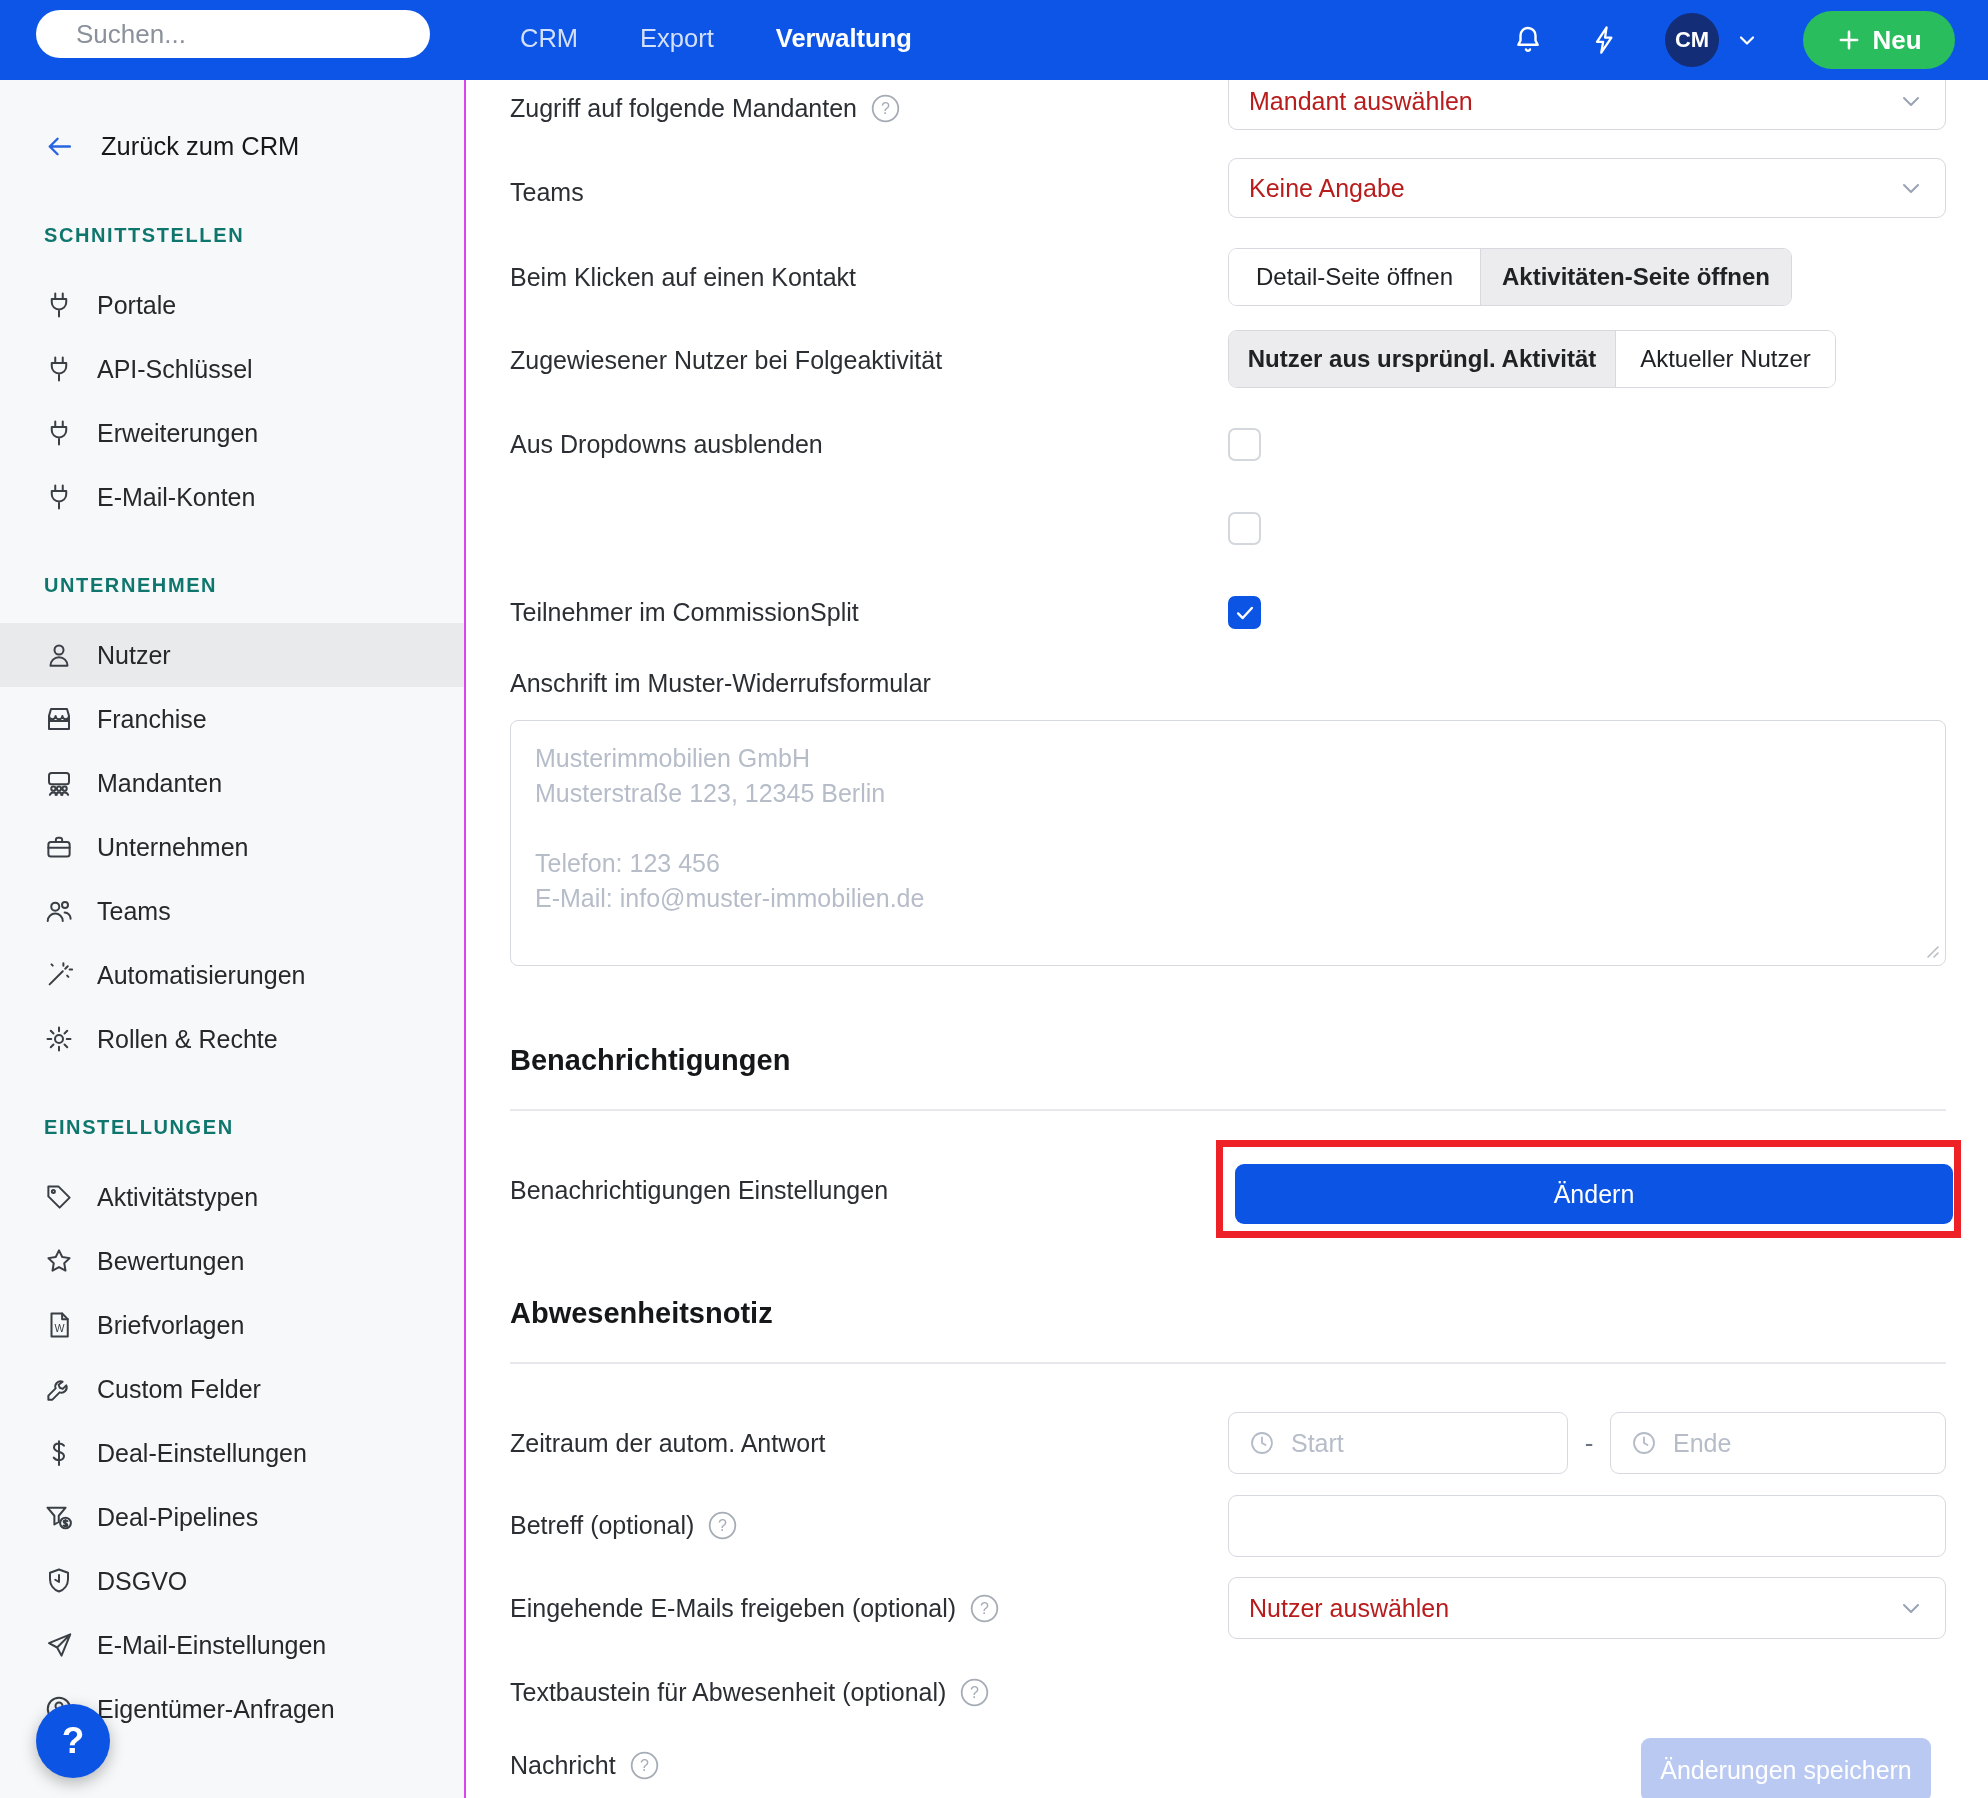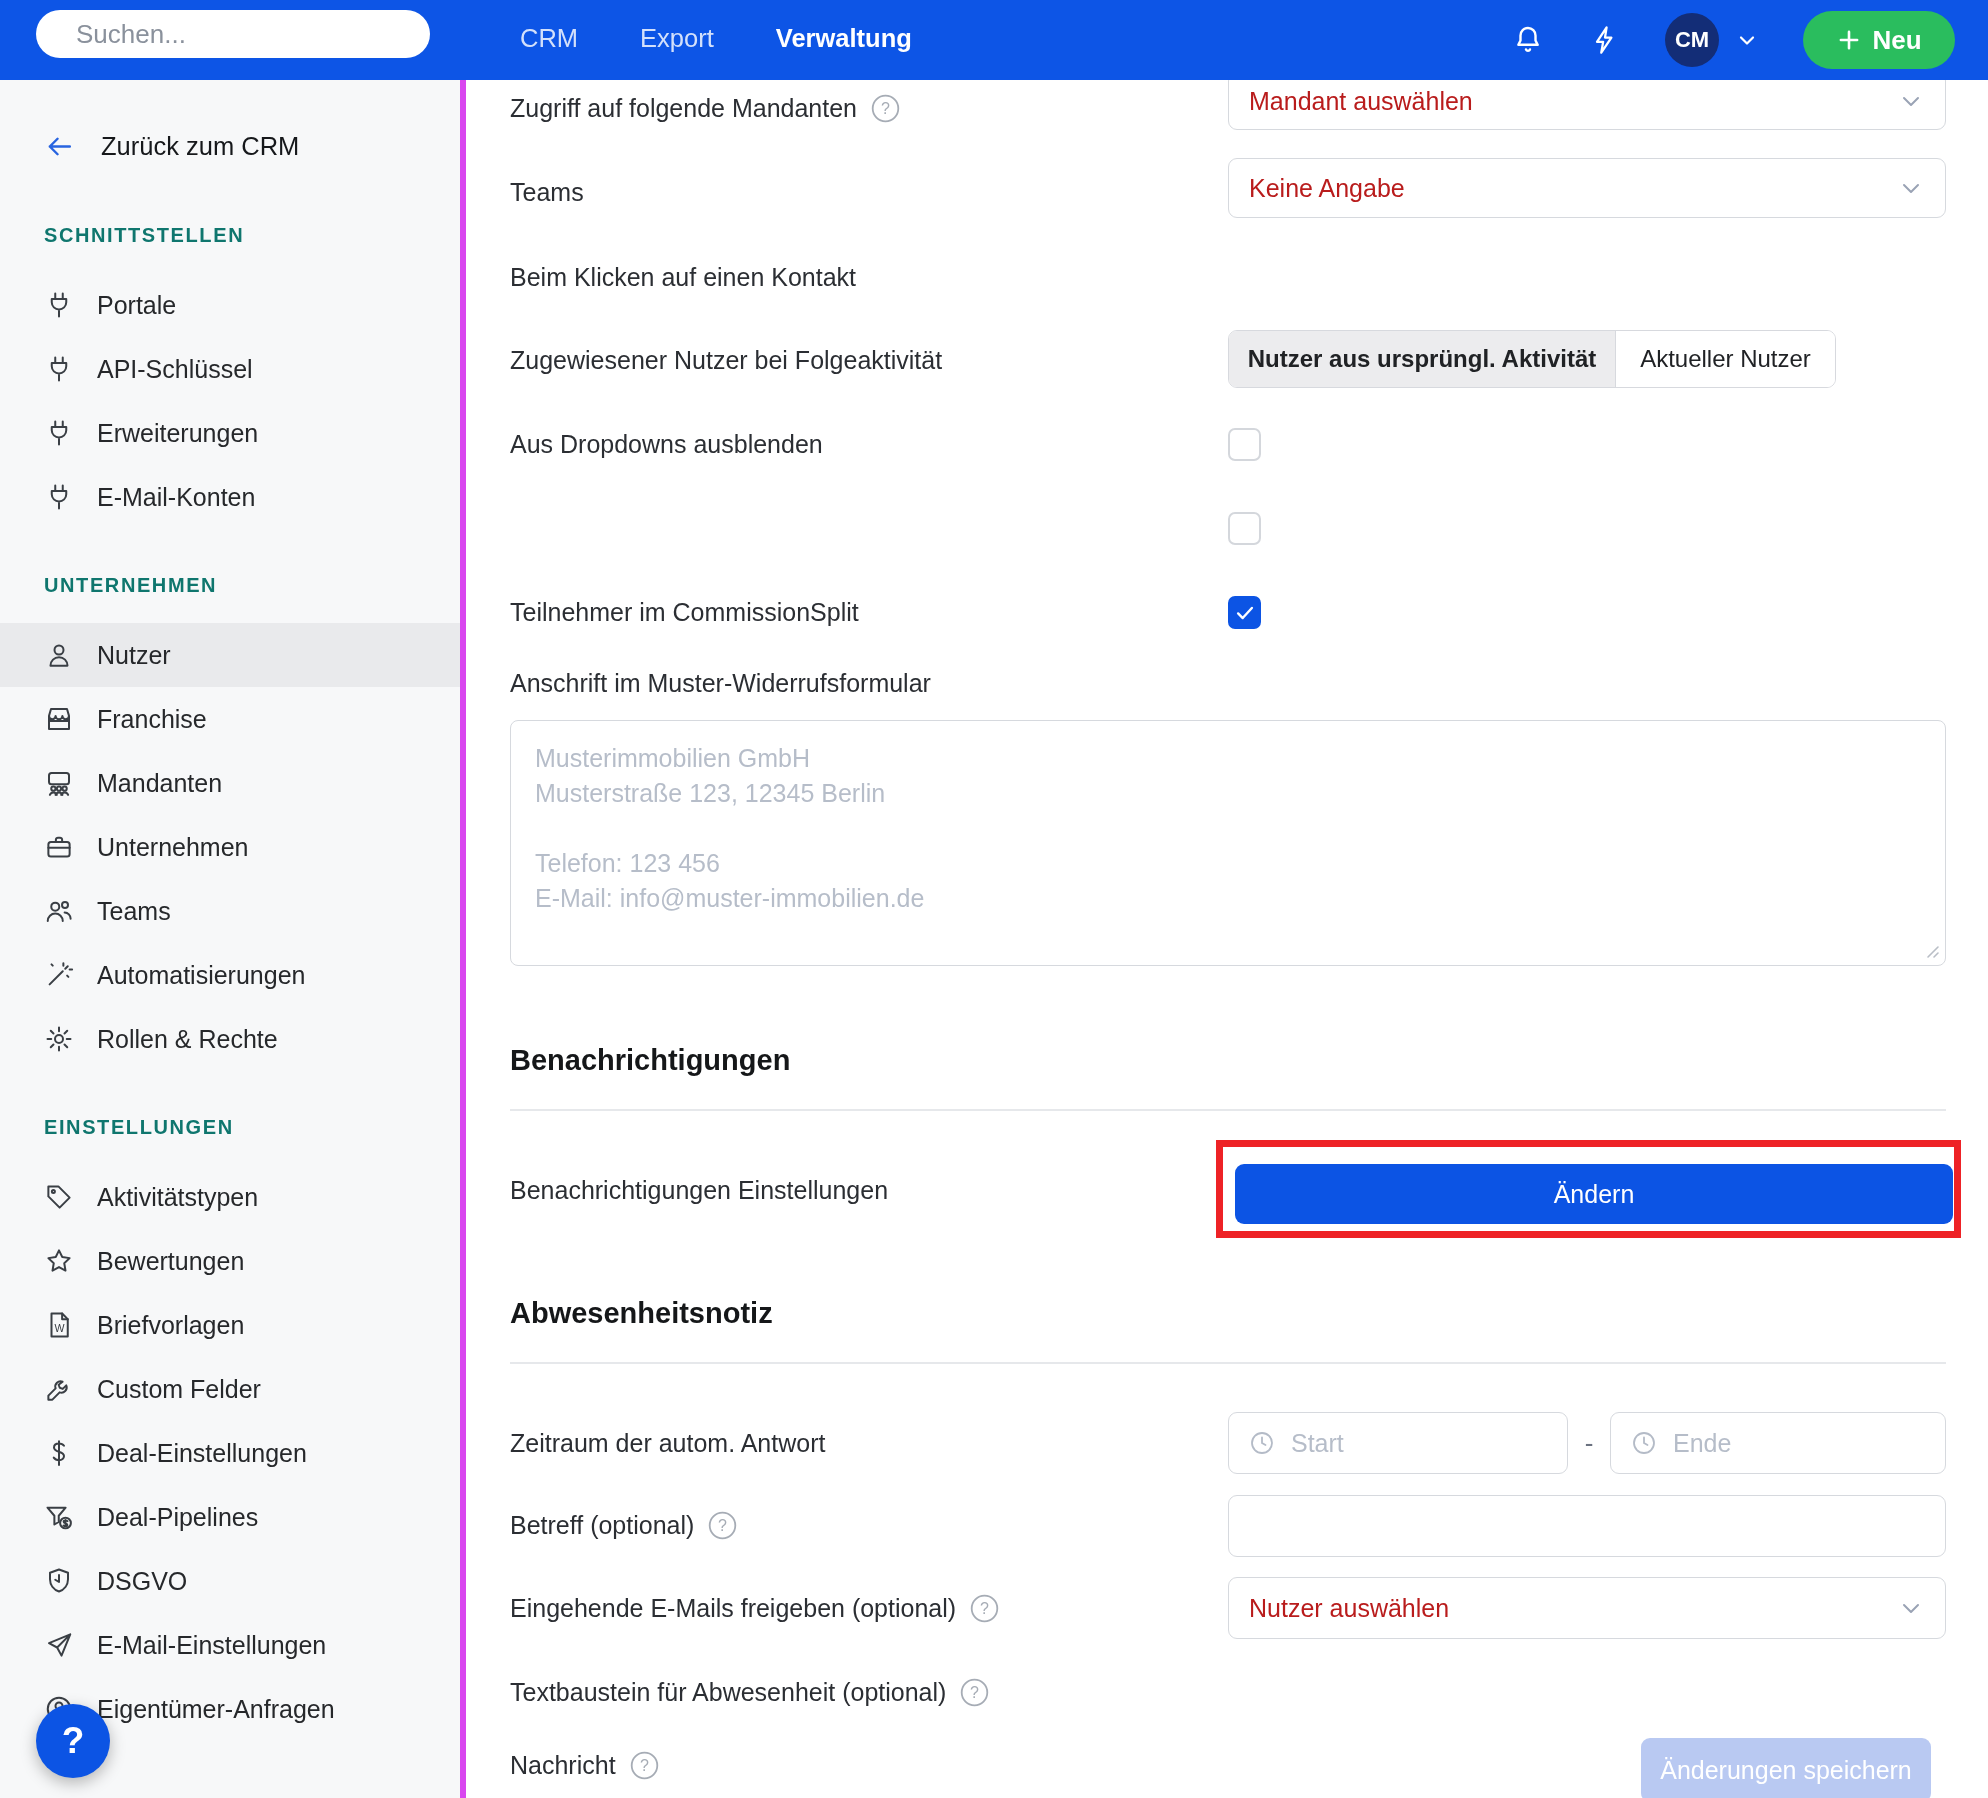--- a/index.html
+++ b/index.html
@@ -21,21 +21,21 @@
   .icon-btn { display: flex; align-items: center; justify-content: center; }
   .avatar-wrap { display: flex; align-items: center; gap: 16px; }
   .avatar { width: 54px; height: 54px; border-radius: 50%; background: #132d77; color: #fff;
     font-size: 22px; font-weight: 700; display: flex; align-items: center; justify-content: center; }
   .new-btn { height: 58px; width: 152px; border-radius: 29px; background: #2abd5e; color: #fff;
     border: none; font-size: 26px; font-weight: 600; display: flex; align-items: center;
     justify-content: center; gap: 10px; cursor: pointer; font-family: inherit; }
 
   
   .sidebar { position: absolute; left: 0; top: 80px; width: 466px; height: 1718px;
-    background: #f7f8f9; border-right: 6px solid #d946ef; overflow: hidden; z-index: 10; }
+    background: #f7f8f9; border-right: 2px solid #d946ef; overflow: hidden; z-index: 10; }
   .back-link { margin-top: 40px; height: 52px; display: flex; align-items: center; gap: 26px;
     padding-left: 44px; font-size: 25.5px; color: #16181b; cursor: pointer; }
   .section-title { margin: 42px 0 24px 0; padding-left: 44px; height: 28px; line-height: 28px;
     font-size: 20px; font-weight: 700; letter-spacing: 1.6px; color: #0f766e; }
   .section-title.first { margin-top: 49px; }
   .side-item { height: 64px; display: flex; align-items: center; gap: 23px; padding-left: 44px;
     font-size: 25px; color: #26282b; cursor: pointer; }
   .side-item .sicon { width: 30px; height: 30px; color: #3a3f45; flex: 0 0 30px; }
   .side-item.active { background: #e9eaec; }
 
@@ -335,20 +335,24 @@
   <div class="ctrl selectbox" style="top:78px">
     <span class="ph">Keine Angabe</span>
     <svg class="chev" viewBox="0 0 28 28">
         <use href="#i-chev"></use>
       </svg>
   </div>
 
   <div class="flabel" style="top:177px">
     <span>Beim Klicken auf einen Kontakt</span>
   </div>
+  <div class="ctrl segmented" style="top:168px">
+    <div class="seg" style="width:251px">Detail-Seite öffnen</div>
+    <div class="seg selected" style="width:311px">Aktivitäten-Seite öffnen</div>
+  </div>
 
   <div class="flabel" style="top:260px">
     <span>Zugewiesener Nutzer bei Folgeaktivität</span>
   </div>
   <div class="ctrl segmented" style="top:250px">
     <div class="seg selected" style="width:386px">Nutzer aus ursprüngl. Aktivität</div>
     <div class="seg" style="width:220px">Aktueller Nutzer</div>
   </div>
 
   <div class="flabel" style="top:344px">

